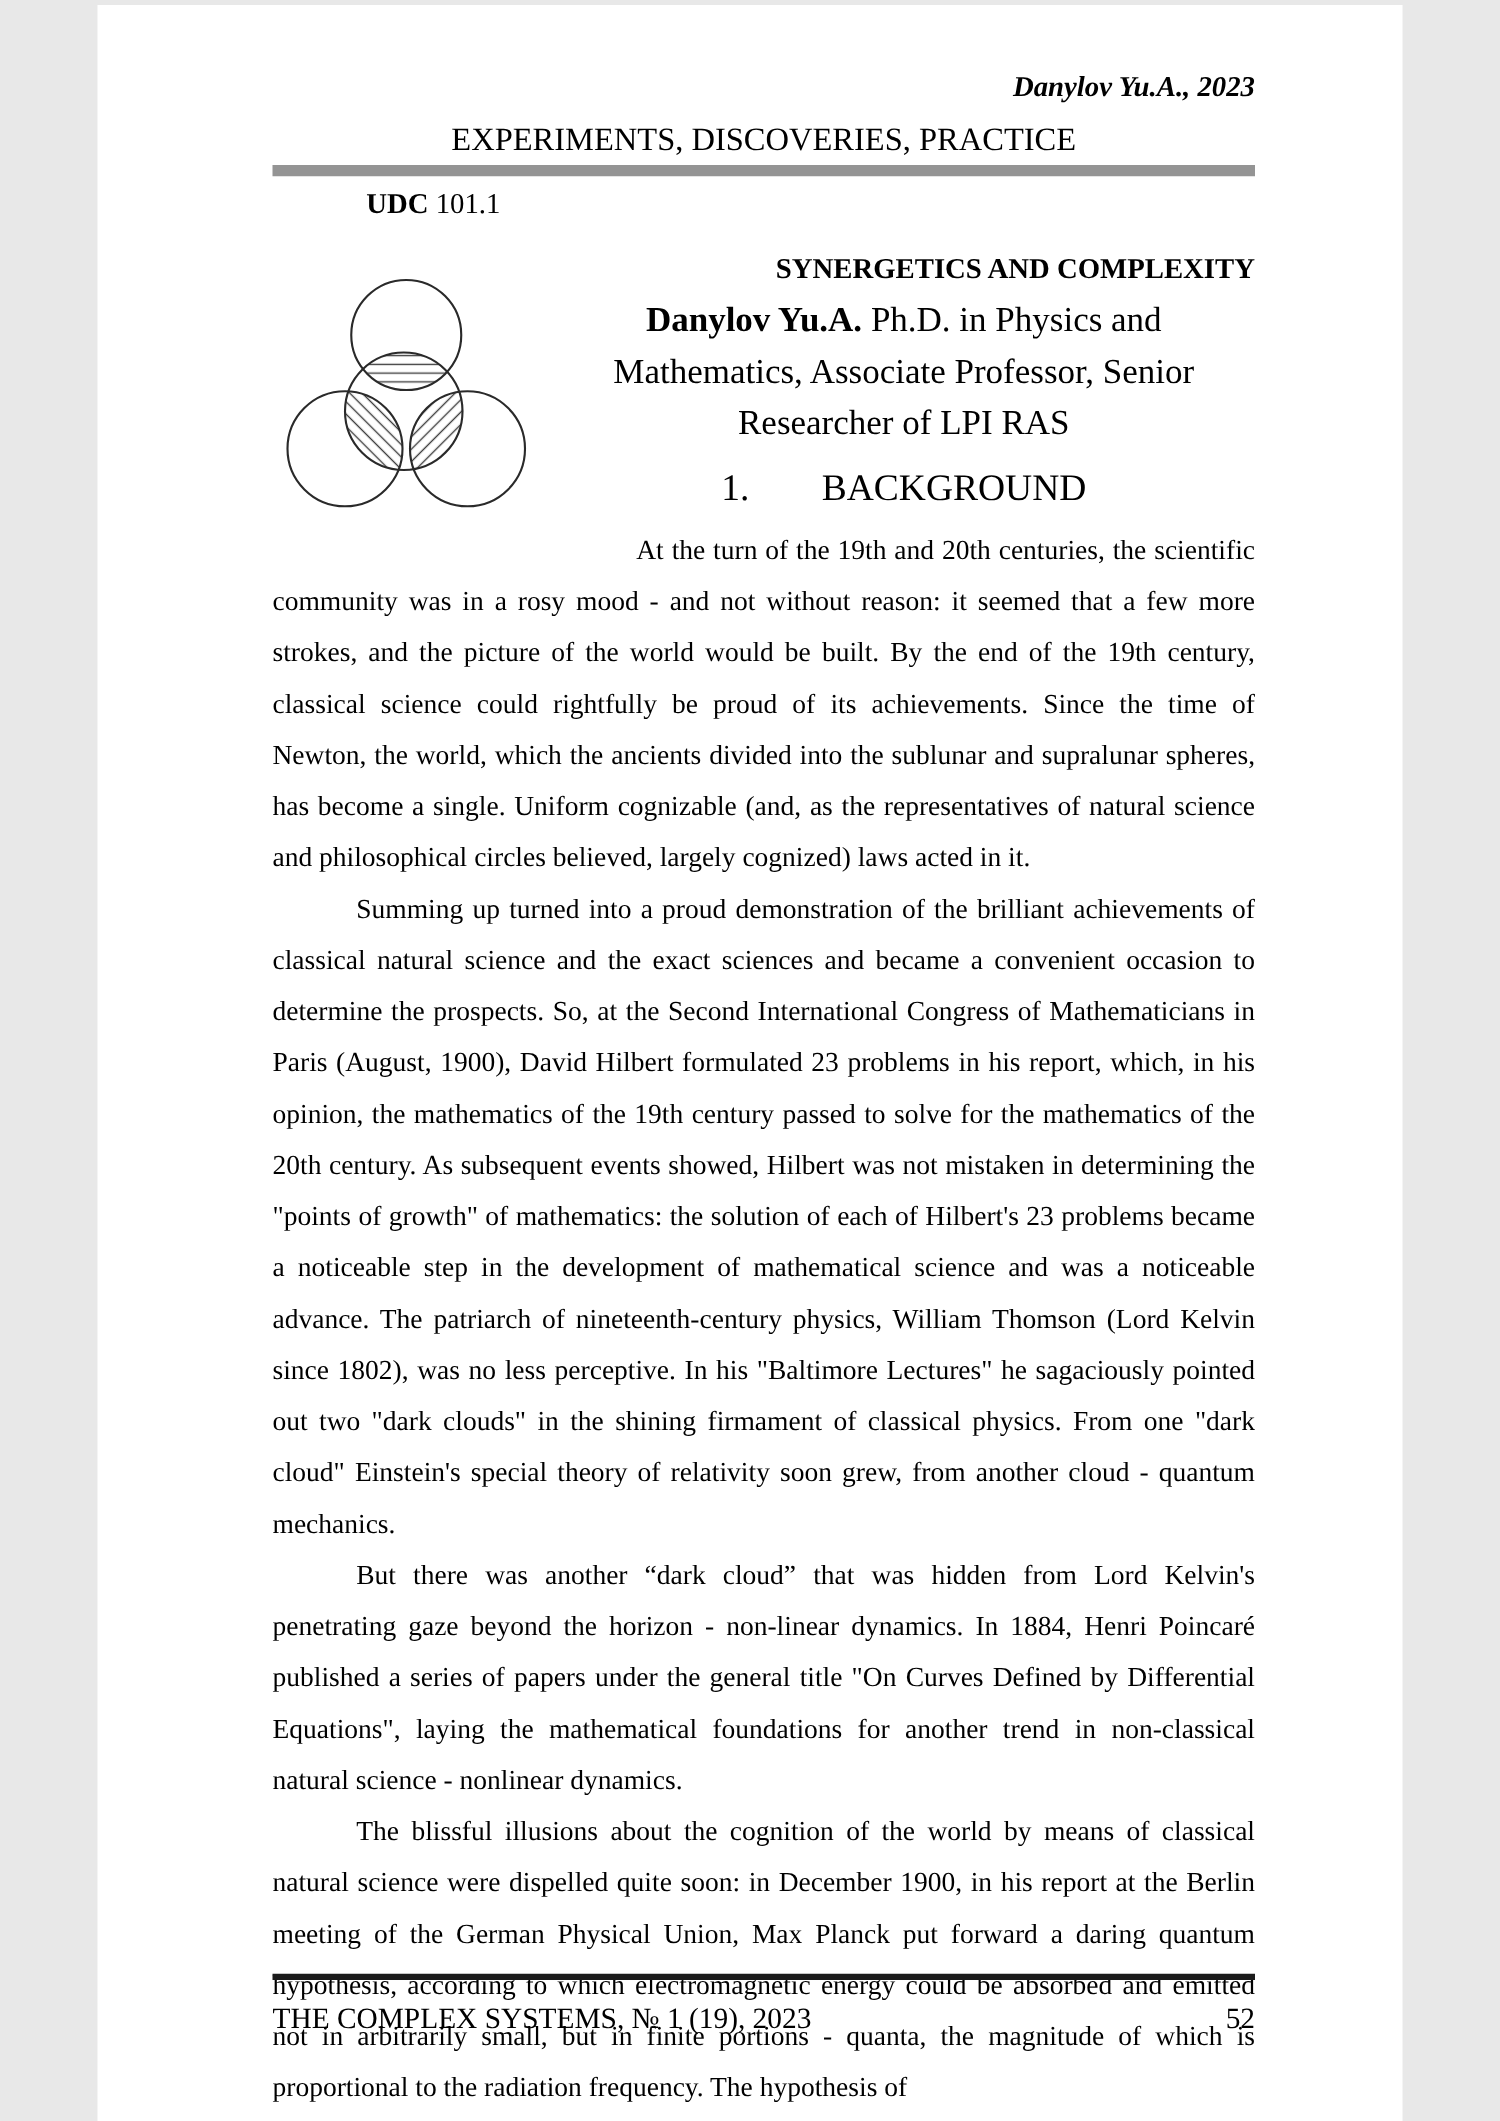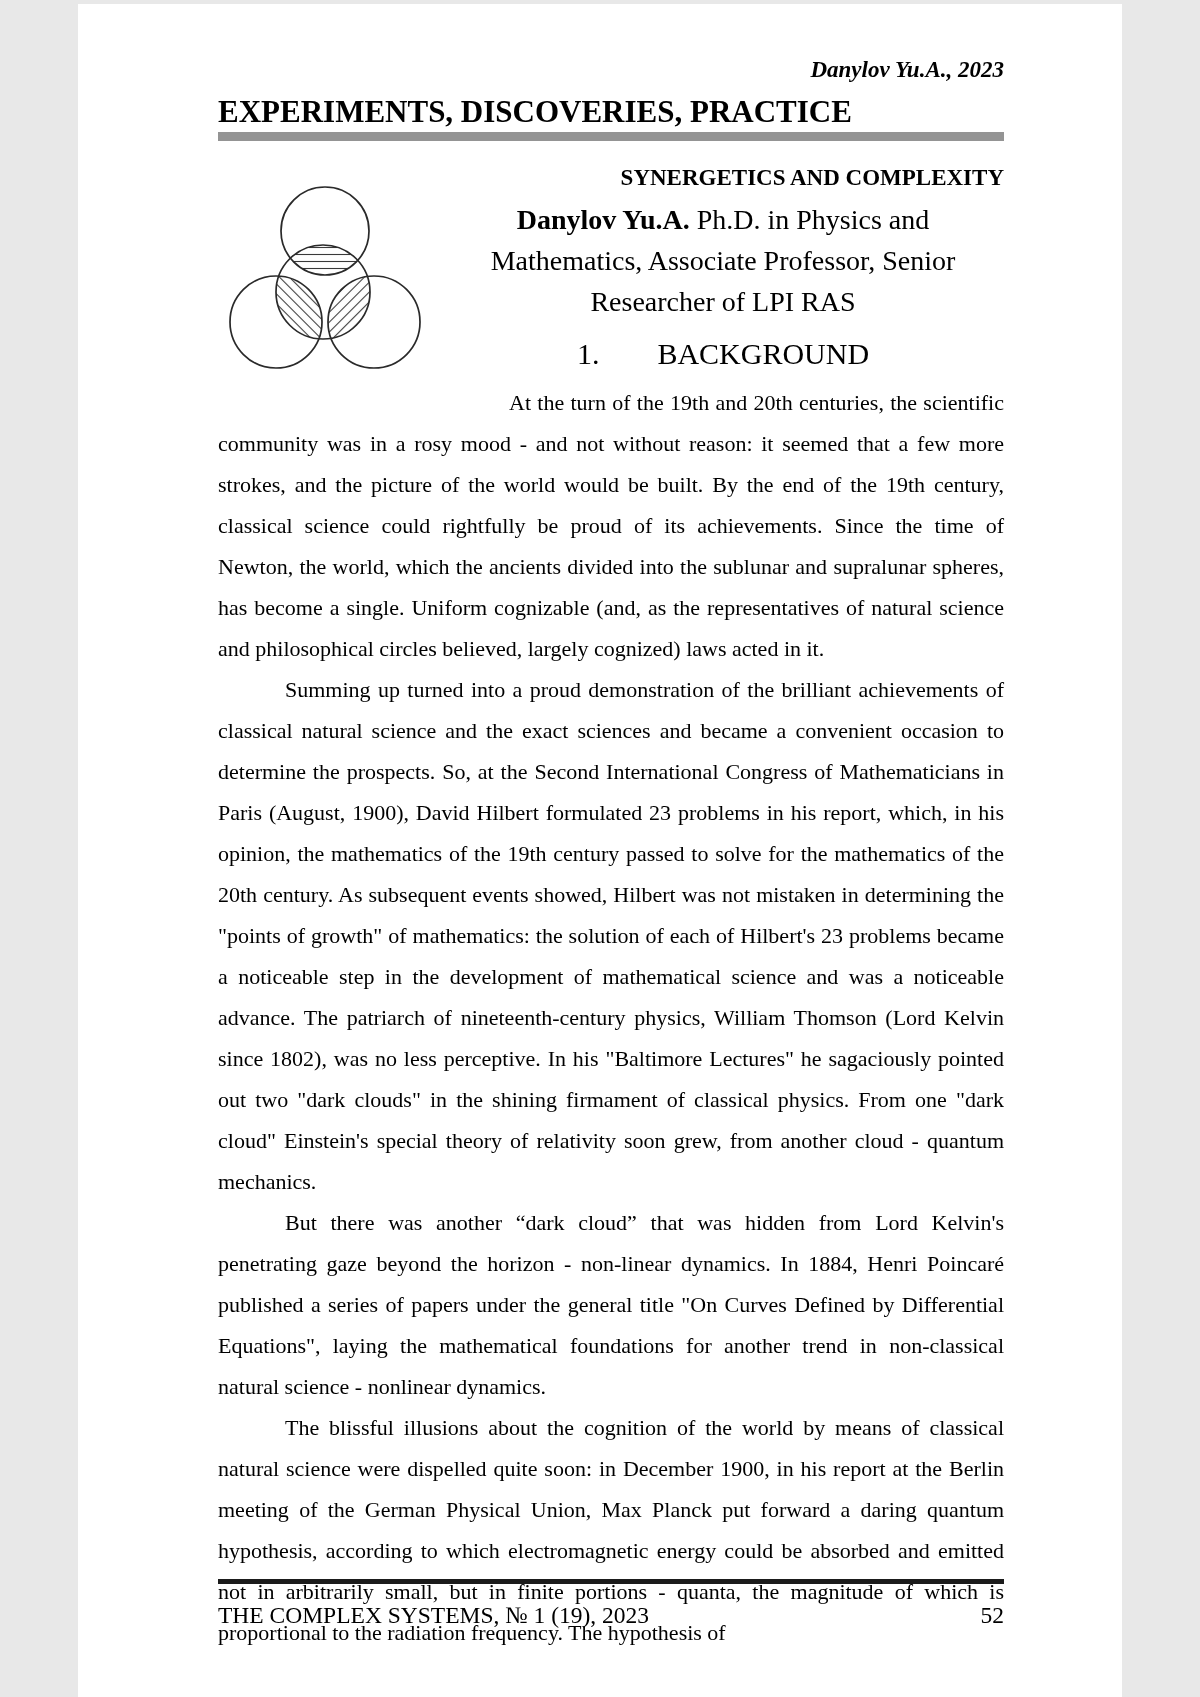--- a/index.html
+++ b/index.html
@@ -16,22 +16,23 @@
     overflow: hidden;
   }
   .running-head {
     text-align: right;
     font-weight: 700;
     font-style: italic;
     font-size: 23px;
     line-height: 28px;
   }
   .rubric {
-    font-weight: 700;
-    font-size: 31px;
+    text-align: center;
+    font-weight: 400;
+    font-size: 26px;
     line-height: 28px;
     margin-top: 14px;
   }
   .gray-rule {
     height: 9px;
     background: var(--rubric-rule, #949494);
     margin-top: 6px;
   }
   .udc {
     margin-top: 7px;
@@ -94,20 +95,21 @@
 <body>
 
 <div class="page">
 
   <div class="running-head">Danylov Yu.A., 2023</div>
 
   <div class="rubric">EXPERIMENTS, DISCOVERIES, PRACTICE</div>
 
   <div class="gray-rule"></div>
 
+  <div class="udc"><span class="label">UDC</span><span> 101.1</span></div>
 
   <div class="body-flow">
 
     <div class="logo-float">
 
       <svg width="224" height="214" viewBox="0 0 224 214" xmlns="http://www.w3.org/2000/svg">
         <defs>
           <pattern id="hH" width="7" height="7" patternUnits="userSpaceOnUse">
             <line x1="0" y1="3.5" x2="7" y2="3.5" stroke="#3a3a3a" stroke-width="1.1"></line>
           </pattern>

